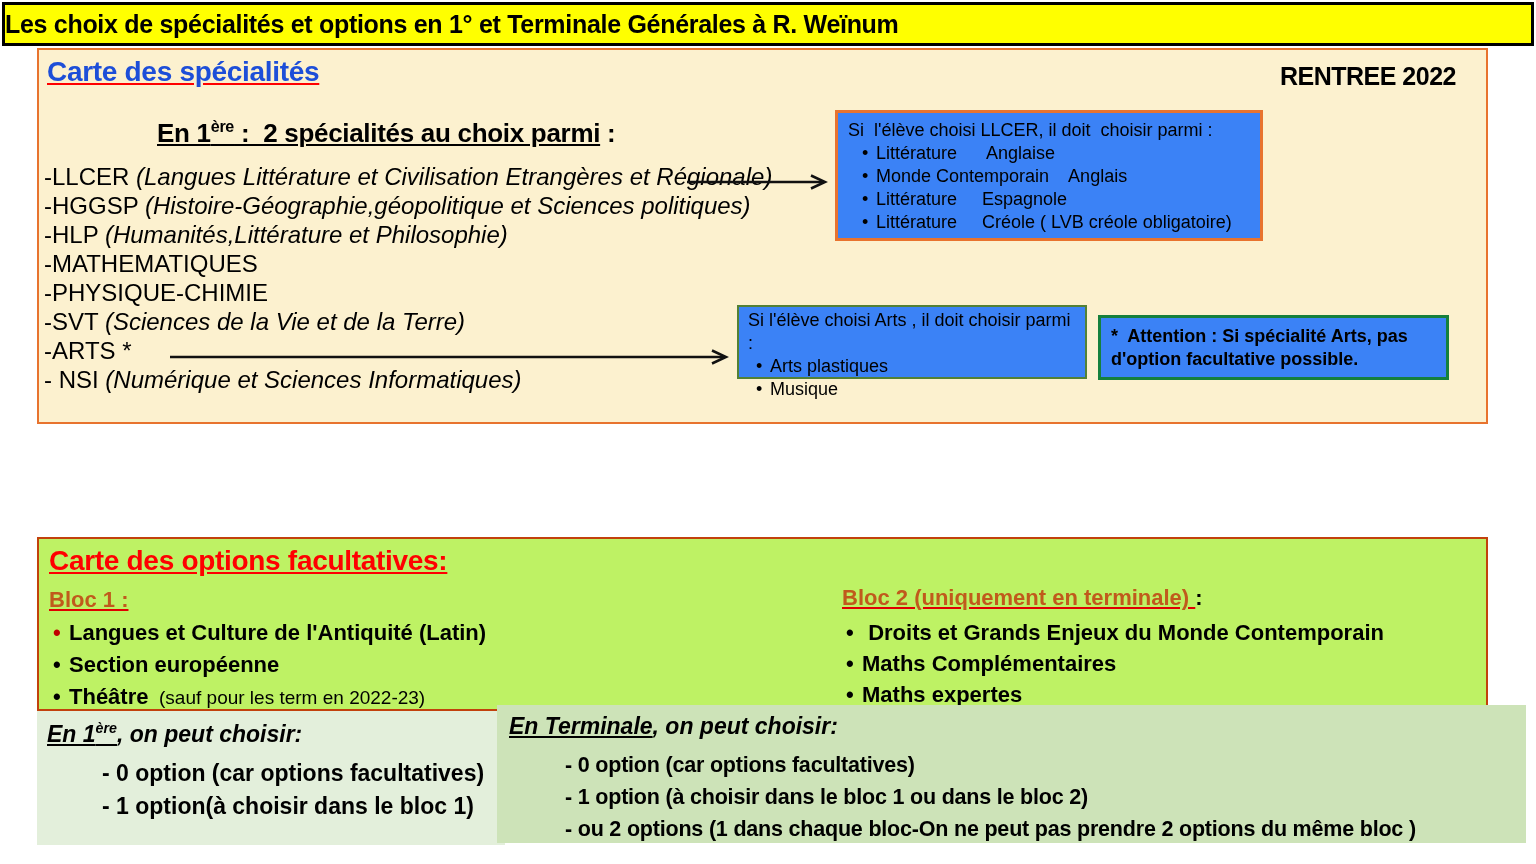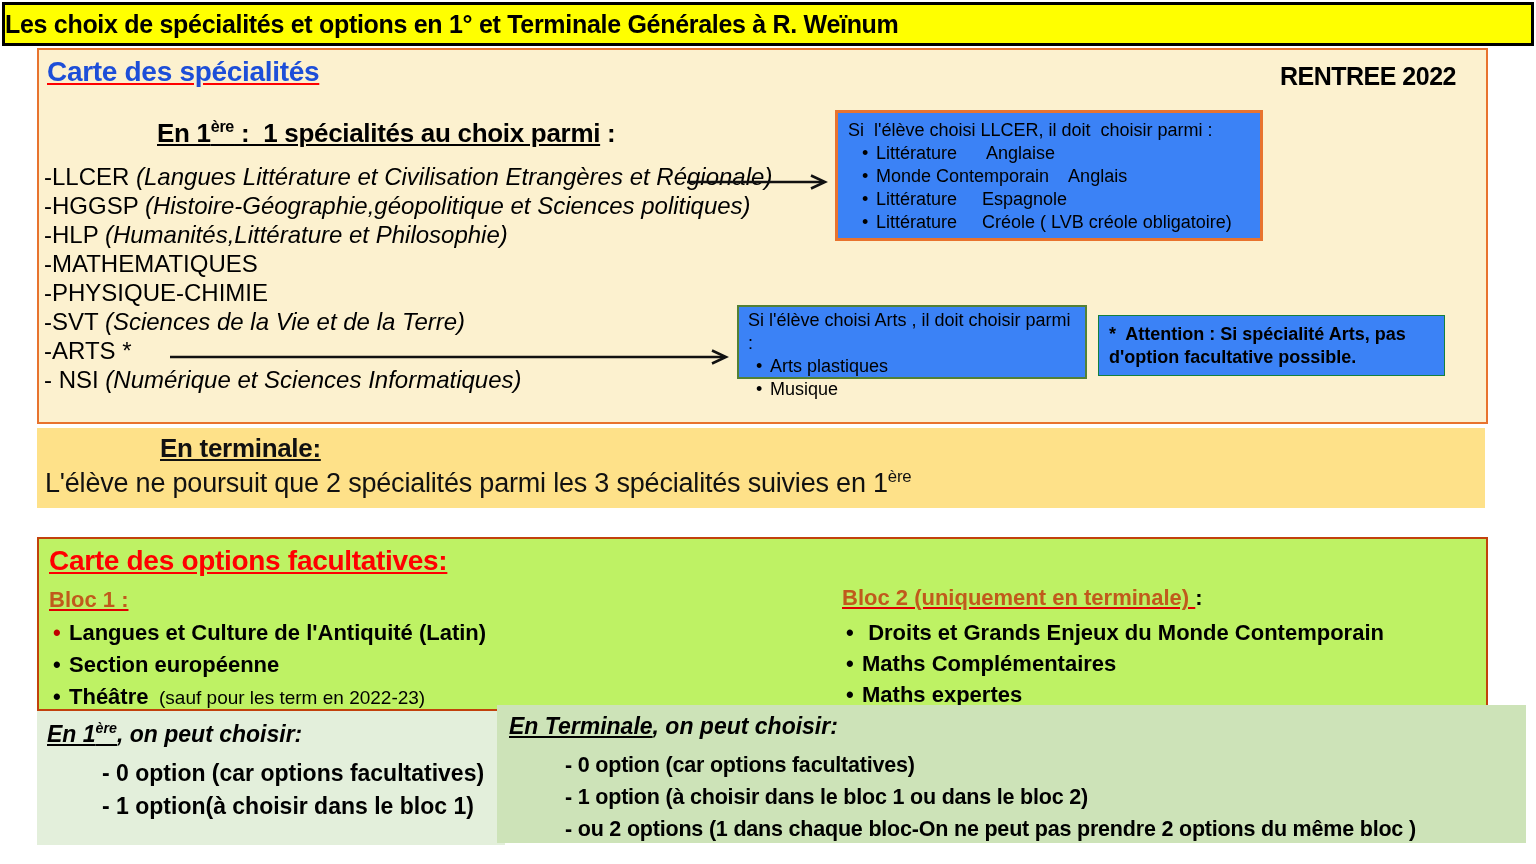--- a/index.html
+++ b/index.html
@@ -27,21 +27,21 @@
 
   
   .arrow{position:absolute;overflow:visible;}
 
   
   .callout{position:absolute;background:#3b82f6;}
   .llcer{left:796px;top:60px;width:402px;height:113px;border:3px solid #e8732e;
          padding:6px 10px;font-size:18px;line-height:23px;color:#000;}
   .arts{left:698px;top:255px;width:328px;height:66px;border:2px solid #538135;
         padding:2px 9px;font-size:18px;line-height:23px;color:#000;}
-  .attn{left:1059px;top:265px;width:325px;height:45px;border:1px solid #15803d;
+  .attn{left:1059px;top:265px;width:325px;height:45px;border:3px solid #15803d;
         padding:7px 10px;font-size:18px;line-height:23px;font-weight:bold;color:#000;}
   .b-item{display:flex;}
   .b-item .dot{width:14px;flex:0 0 14px;margin-left:14px;}
   .arts .b-item .dot{margin-left:8px;}
 
   
   .term-band{position:absolute;left:37px;top:428px;width:1448px;height:80px;background:#fee189;}
   .term-heading{position:absolute;left:123px;top:5px;font-size:26px;font-weight:bold;
                 text-decoration:underline;letter-spacing:-0.3px;}
   .term-line{position:absolute;left:8px;top:40px;font-size:27px;letter-spacing:-0.2px;}
@@ -80,21 +80,21 @@
 <div class="page">
 
   <div class="banner">
     <div class="title t">Les choix de spécialités et options en 1° et Terminale Générales à R. Weïnum</div>
   </div>
 
   <div class="spec-box">
     <div class="spec-title t">Carte des spécialités</div>
     <div class="rentree t">RENTREE 2022</div>
 
-    <div class="spec-heading"><span class="u"><span class="t">En 1</span><sup class="sp t">ère</sup><span class="t"> :  1 spécialités au choix parmi</span></span><span class="t"> :</span></div>
+    <div class="spec-heading"><span class="u"><span class="t">En 1</span><sup class="sp t">ère</sup><span class="t"> :  2 spécialités au choix parmi</span></span><span class="t"> :</span></div>
 
     <div class="spec-list">
       <div class="row"><span class="t">-LLCER </span><span class="it t">(Langues Littérature et Civilisation Etrangères et Régionale)</span></div>
       <div class="row"><span class="t">-HGGSP </span><span class="it t">(Histoire-Géographie,géopolitique et Sciences politiques)</span></div>
       <div class="row"><span class="t">-HLP </span><span class="it t">(Humanités,Littérature et Philosophie)</span></div>
       <div class="row"><span class="t">-MATHEMATIQUES</span><span class="it t"></span></div>
       <div class="row"><span class="t">-PHYSIQUE-CHIMIE</span><span class="it t"></span></div>
       <div class="row"><span class="t">-SVT </span><span class="it t">(Sciences de la Vie et de la Terre)</span></div>
       <div class="row"><span class="t">-ARTS *</span><span class="it t"></span></div>
       <div class="row"><span class="t">- NSI </span><span class="it t">(Numérique et Sciences Informatiques)</span></div>
@@ -140,24 +140,20 @@
           <span class="dot t">•</span>
           <span class="t">Musique</span>
         </div>
     </div>
 
     <div class="callout attn">
       <span class="t">*  Attention : Si spécialité Arts, pas d'option facultative possible.</span>
     </div>
   </div>
 
-  <div class="term-band">
-    <div class="term-heading t">En terminale:</div>
-    <div class="term-line"><span class="t">L'élève ne poursuit que 2 spécialités parmi les 3 spécialités suivies en 1</span><sup class="sp t">ère</sup></div>
-  </div>
 
   <div class="opt-box">
     <div class="opt-title t">Carte des options facultatives:</div>
 
     <div class="bloc-head bloc1-head"><span class="bu t">Bloc 1 :</span></div>
     <div class="bloc-list bloc1-list">
       <div class="b-item">
           <span class="dot red t">•</span>
           <span><span class="t">Langues et Culture de l'Antiquité (Latin)</span><span class="note t"></span></span>
         </div>

